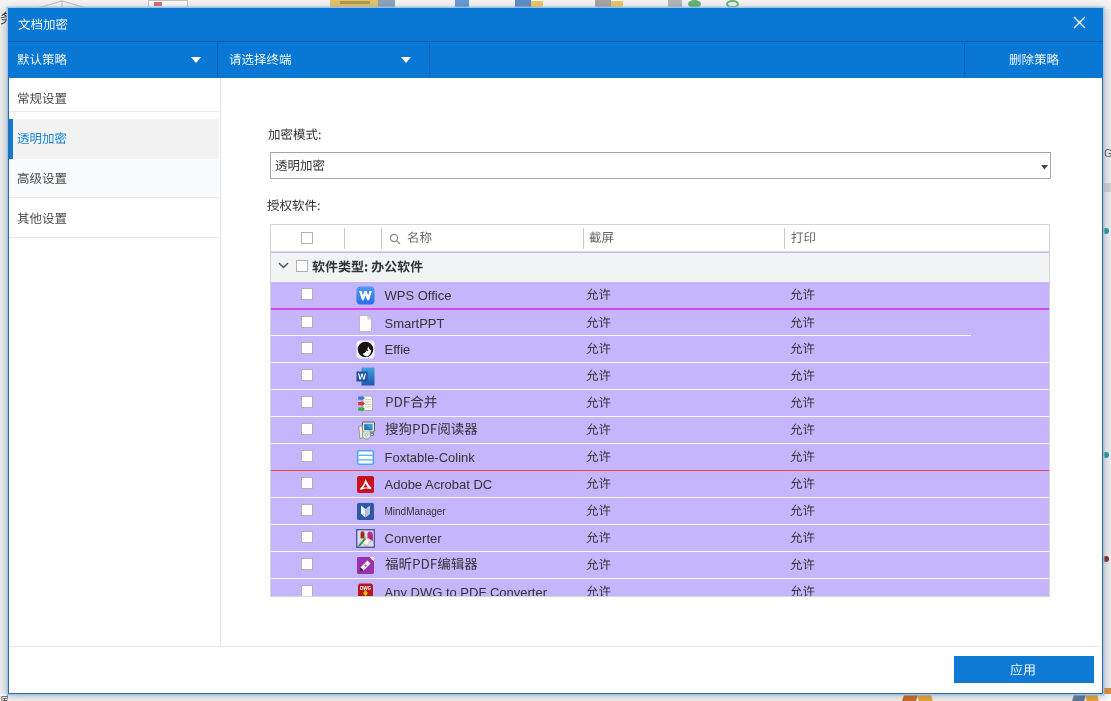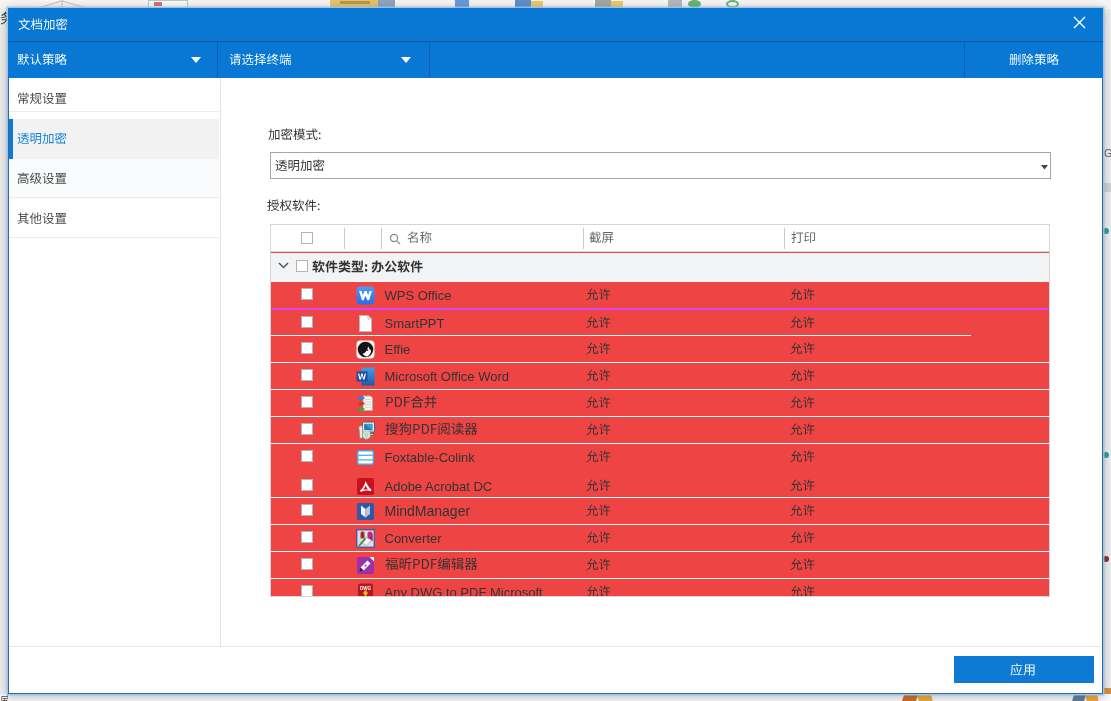--- a/index.html
+++ b/index.html
@@ -130,21 +130,21 @@
     </div>
   <svg class="abs" style="left:1031.5px;top:156px" width="7" height="4.5" viewBox="0 0 7 4.5">
       <path d="M0 0 H7 L3.5 4.5 Z" fill="#444"></path>
     </svg>
   <div style="position:absolute;left:258px;top:190.4px;">
       <svg xmlns="http://www.w3.org/2000/svg" width="53.5" height="15.0" viewBox="0 -11.00 53.5 15.0" style="display:block">
         <path d="M10.8625 -10.425C9.425 -10.025 6.737500000000001 -9.75 4.5375000000000005 -9.625C4.6375 -9.425 4.75 -9.1125 4.775 -8.9C7.0 -9.012500000000001 9.75 -9.275 11.450000000000001 -9.7375ZM4.987500000000001 -8.4125C5.300000000000001 -7.8875 5.612500000000001 -7.175000000000001 5.7250000000000005 -6.7250000000000005L6.487500000000001 -7.0125C6.375 -7.4625 6.0375000000000005 -8.15 5.7125 -8.6625ZM7.425000000000001 -8.700000000000001C7.65 -8.125 7.862500000000001 -7.375 7.925000000000001 -6.9L8.725 -7.112500000000001C8.65 -7.575 8.425 -8.3125 8.175 -8.8625ZM4.4625 -6.6375V-4.625H5.3125V-5.8500000000000005H10.950000000000001V-4.6125H11.8125V-6.6375H10.2375C10.65 -7.2250000000000005 11.1125 -8.0375 11.512500000000001 -8.7375L10.625 -9.012500000000001C10.350000000000001 -8.3125 9.8 -7.2875000000000005 9.375 -6.675000000000001L9.475 -6.6375ZM9.887500000000001 -3.5875000000000004C9.450000000000001 -2.7375000000000003 8.825000000000001 -2.0375 8.05 -1.4875C7.3375 -2.0625 6.775 -2.7625 6.4 -3.5875000000000004ZM5.0875 -4.375V-3.5875000000000004H6.112500000000001L5.5625 -3.4250000000000003C5.987500000000001 -2.475 6.575 -1.6625 7.300000000000001 -1.0C6.300000000000001 -0.4375 5.15 -0.0625 3.95 0.15000000000000002C4.1125 0.35000000000000003 4.3125 0.7375 4.3875 0.9750000000000001C5.6875 0.6875 6.9375 0.23750000000000002 8.012500000000001 -0.42500000000000004C8.975 0.25 10.125 0.7250000000000001 11.475000000000001 1.0125C11.600000000000001 0.7625000000000001 11.8375 0.4 12.037500000000001 0.21250000000000002C10.787500000000001 -0.0125 9.6875 -0.41250000000000003 8.7875 -0.9750000000000001C9.787500000000001 -1.7750000000000001 10.5875 -2.8125 11.0625 -4.175L10.5 -4.425L10.3375 -4.375ZM2.0375 -10.4875V-7.9750000000000005H0.47500000000000003V-7.1000000000000005H2.0375V-4.45L0.35000000000000003 -3.9375L0.5875 -3.0375L2.0375 -3.5V-0.08750000000000001C2.0375 0.08750000000000001 1.9875 0.1375 1.8250000000000002 0.1375C1.675 0.15000000000000002 1.2000000000000002 0.15000000000000002 0.65 0.125C0.775 0.3875 0.8875000000000001 0.775 0.9125000000000001 1.0C1.7125000000000001 1.0125 2.2 0.9750000000000001 2.4875000000000003 0.8250000000000001C2.8000000000000003 0.6875 2.9250000000000003 0.42500000000000004 2.9250000000000003 -0.08750000000000001V-3.8000000000000003L4.3375 -4.2625L4.2 -5.125L2.9250000000000003 -4.7250000000000005V-7.1000000000000005H4.2625V-7.9750000000000005H2.9250000000000003V-10.4875Z M23.1625 -8.4375C22.762500000000003 -6.2625 22.012500000000003 -4.45 21.012500000000003 -3.0250000000000004C20.075 -4.4750000000000005 19.5 -6.2125 19.1 -8.4375ZM17.7875 -9.35V-8.4375H18.225C18.675 -5.862500000000001 19.3125 -3.8875 20.4125 -2.25C19.45 -1.125 18.3125 -0.30000000000000004 17.075 0.21250000000000002C17.2875 0.3875 17.5375 0.7625000000000001 17.6625 0.9875C18.9 0.41250000000000003 20.025 -0.4 20.9875 -1.4875C21.75 -0.55 22.7125 0.275 23.925 1.0625C24.0625 0.7875000000000001 24.35 0.47500000000000003 24.6 0.28750000000000003C23.3375 -0.4625 22.3625 -1.2875 21.5875 -2.2375000000000003C22.85 -3.95 23.762500000000003 -6.25 24.1875 -9.200000000000001L23.6 -9.387500000000001L23.4375 -9.35ZM15.15 -10.5V-7.8500000000000005H13.075V-6.9750000000000005H14.925C14.475 -5.237500000000001 13.6 -3.25 12.7375 -2.2C12.9125 -1.9625000000000001 13.1625 -1.55 13.2875 -1.2750000000000001C13.9875 -2.1750000000000003 14.6625 -3.7125000000000004 15.15 -5.2625V0.9875H16.075V-5.375C16.6125 -4.6875 17.325 -3.725 17.6125 -3.25L18.175 -4.0875C17.875 -4.45 16.475 -6.0625 16.075 -6.45V-6.9750000000000005H17.75V-7.8500000000000005H16.075V-10.5Z M32.3875 -10.512500000000001C32.125 -8.5625 31.625 -6.7250000000000005 30.7625 -5.550000000000001C30.975 -5.4375 31.375 -5.175000000000001 31.5375 -5.025C32.0375 -5.75 32.425 -6.675000000000001 32.7375 -7.7250000000000005H35.95C35.775 -6.8500000000000005 35.5625 -5.9125000000000005 35.3875 -5.300000000000001L36.1375 -5.075C36.425 -5.925000000000001 36.7375 -7.275 36.9875 -8.4375L36.3625 -8.6125L36.25 -8.5875H32.9625C33.1 -9.1625 33.2125 -9.762500000000001 33.3 -10.375ZM33.3 -6.5375000000000005V-5.9625C33.3 -4.2125 33.125 -1.6125 30.4375 0.375C30.675 0.5125000000000001 31.0 0.8125 31.15 1.0125C32.675 -0.1625 33.45 -1.5375 33.8375 -2.85C34.3625 -1.1375 35.1875 0.25 36.4375 0.9875C36.575 0.75 36.8625 0.4 37.075 0.225C35.5125 -0.6000000000000001 34.6125 -2.5625 34.175 -4.800000000000001C34.2 -5.2125 34.2125 -5.6000000000000005 34.2125 -5.95V-6.5375000000000005ZM26.175 -4.15C26.275 -4.25 26.675 -4.325 27.15 -4.325H28.475V-2.5125L25.4875 -2.1L25.7 -1.1500000000000001L28.475 -1.5875000000000001V0.9500000000000001H29.325V-1.7375L31.025 -2.0125L30.9875 -2.8875L29.325 -2.6375V-4.325H30.9V-5.175000000000001H29.325V-7.0375000000000005H28.475V-5.175000000000001H27.1C27.5125 -6.0375000000000005 27.925 -7.0625 28.2875 -8.125H30.975V-9.025H28.5875C28.7125 -9.4375 28.8375 -9.8625 28.95 -10.275L28.025 -10.475000000000001C27.925 -9.9875 27.8 -9.5 27.65 -9.025H25.625V-8.125H27.375C27.05 -7.125 26.7125 -6.300000000000001 26.55 -5.987500000000001C26.3125 -5.425000000000001 26.1125 -5.0375000000000005 25.875 -4.9750000000000005C25.975 -4.75 26.125 -4.3375 26.175 -4.15Z M41.4625 -4.2625V-3.35H45.05V1.0H45.9875V-3.35H49.4125V-4.2625H45.9875V-7.025H48.8625V-7.9375H45.9875V-10.350000000000001H45.05V-7.9375H43.375C43.5375 -8.5 43.675 -9.1 43.8 -9.6875L42.9 -9.875C42.6125 -8.2375 42.0875 -6.625 41.3625 -5.5875C41.5875 -5.4750000000000005 41.9875 -5.25 42.1625 -5.112500000000001C42.5 -5.6375 42.8125 -6.300000000000001 43.075 -7.025H45.05V-4.2625ZM40.85 -10.450000000000001C40.175 -8.5625 39.075 -6.6875 37.9 -5.4625C38.0625 -5.25 38.3375 -4.7625 38.4375 -4.5375000000000005C38.8375 -4.9625 39.2125 -5.4625 39.5875 -6.0V0.9750000000000001H40.4875V-7.4625C40.9625 -8.3375 41.3875 -9.262500000000001 41.7375 -10.1875Z M51.7375 -4.875C52.1875 -4.875 52.5625 -5.2250000000000005 52.5625 -5.75C52.5625 -6.2625 52.1875 -6.625 51.7375 -6.625C51.275 -6.625 50.9125 -6.2625 50.9125 -5.75C50.9125 -5.2250000000000005 51.275 -4.875 51.7375 -4.875ZM51.7375 0.1625C52.1875 0.1625 52.5625 -0.1875 52.5625 -0.7000000000000001C52.5625 -1.225 52.1875 -1.5750000000000002 51.7375 -1.5750000000000002C51.275 -1.5750000000000002 50.9125 -1.225 50.9125 -0.7000000000000001C50.9125 -0.1875 51.275 0.1625 51.7375 0.1625Z" fill="#333333"></path>
       </svg>
     </div>
 
-  <div class="abs" style="left:260.5px;top:214.5px;width:780px;height:373px;border:1px solid #d5d5d5;background:#ef4444;overflow:hidden">
+  <div class="abs" style="left:260.5px;top:214.5px;width:780px;height:373px;border:1px solid #d5d5d5;background:#c4b5fd;overflow:hidden">
 
     <div style="position:absolute;left:0;top:0;width:778px;height:27px;background:#fff;border-bottom:1px solid #d9d9d9"></div>
     <div style="position:absolute;left:30.5px;top:7px;width:12px;height:12px;border:1px solid #b2b2b2"></div>
     <div style="position:absolute;left:73.5px;top:3px;width:1px;height:21px;background:#c9c9c9"></div>
     <div style="position:absolute;left:110px;top:3px;width:1px;height:21px;background:#c9c9c9"></div>
     <div style="position:absolute;left:312px;top:3px;width:1px;height:21px;background:#c9c9c9"></div>
     <div style="position:absolute;left:513.5px;top:3px;width:1px;height:21px;background:#c9c9c9"></div>
     <svg style="position:absolute;left:118px;top:8px" width="12" height="12" viewBox="0 0 12 12">
         <circle cx="5" cy="5" r="3.6" fill="none" stroke="#8a8a8a" stroke-width="1.2"></circle>
         <line x1="7.8" y1="7.8" x2="11" y2="11" stroke="#8a8a8a" stroke-width="1.2"></line>
@@ -252,21 +252,20 @@
               <linearGradient id="wd" x1="0" y1="0" x2="0" y2="1">
                 <stop offset="0" stop-color="#41a0dc"></stop>
                 <stop offset="1" stop-color="#2057b0"></stop>
               </linearGradient>
             </defs>
             <rect x="5.5" y="0.5" width="13" height="18" fill="url(#wd)"></rect>
             <rect x="0.5" y="4.5" width="11" height="10" fill="#1e50a2"></rect>
             <path d="M2 6.5 L3.3 6.5 L4.3 11 L5.4 6.5 L6.6 6.5 L7.7 11 L8.7 6.5 L10 6.5 L8.5 12.5 L7.1 12.5 L6 8.3 L4.9 12.5 L3.5 12.5 Z" fill="#fff"></path>
           </svg>
         </div>
-        <div style="position:absolute;left:114px;top:0;height:27px;display:flex;align-items:center;font-family:'Liberation Sans',sans-serif;font-size:13px;color:#333">Microsoft Office Word</div>
         <div style="position:absolute;left:315.5px;top:6.2px">
           <svg xmlns="http://www.w3.org/2000/svg" width="25.0" height="15.0" viewBox="0 -11.00 25.0 15.0" style="display:block">
             <path d="M1.85 -4.800000000000001C2.1375 -4.9125000000000005 2.5125 -4.9750000000000005 4.2625 -5.125C4.1000000000000005 -2.275 3.575 -0.6125 0.41250000000000003 0.25C0.625 0.4375 0.875 0.8 0.9875 1.05C4.4125000000000005 0.025 5.0375000000000005 -1.9375 5.2250000000000005 -5.2125L7.125 -5.362500000000001V-0.675C7.125 0.45 7.4625 0.7625000000000001 8.6125 0.7625000000000001C8.8625 0.7625000000000001 10.287500000000001 0.7625000000000001 10.55 0.7625000000000001C11.700000000000001 0.7625000000000001 11.950000000000001 0.1625 12.075000000000001 -2.0625C11.8125 -2.1375 11.4 -2.3000000000000003 11.175 -2.475C11.1125 -0.48750000000000004 11.037500000000001 -0.1375 10.475000000000001 -0.1375C10.15 -0.1375 8.9625 -0.1375 8.7125 -0.1375C8.175 -0.1375 8.0875 -0.225 8.0875 -0.675V-5.4375L9.662500000000001 -5.5625C9.950000000000001 -5.1625000000000005 10.200000000000001 -4.7875000000000005 10.387500000000001 -4.4875L11.225000000000001 -5.050000000000001C10.55 -6.050000000000001 9.200000000000001 -7.7250000000000005 8.1875 -8.9625L7.425000000000001 -8.4875C7.9375 -7.8500000000000005 8.525 -7.1000000000000005 9.0625 -6.375L3.125 -5.9625C4.2250000000000005 -7.15 5.362500000000001 -8.65 6.3125 -10.2375L5.3125 -10.5875C4.375 -8.8375 2.9625000000000004 -7.050000000000001 2.5375 -6.5875C2.1125000000000003 -6.112500000000001 1.8125 -5.800000000000001 1.5250000000000001 -5.737500000000001C1.6375000000000002 -5.4750000000000005 1.7875 -5.0 1.85 -4.800000000000001Z M14.0 -9.575000000000001C14.6625 -8.9875 15.5 -8.15 15.9 -7.612500000000001L16.525 -8.275C16.1375 -8.7875 15.275 -9.5875 14.6 -10.137500000000001ZM16.95 -4.5375000000000005V-3.6375H20.35V0.9875H21.3V-3.6375H24.5V-4.5375000000000005H21.3V-7.575H24.0375V-8.475H19.0625C19.25 -9.075000000000001 19.4 -9.7125 19.525 -10.3625L18.6 -10.5C18.2875 -8.7875 17.725 -7.15 16.8875 -6.1000000000000005C17.125 -6.0 17.5625 -5.800000000000001 17.75 -5.675000000000001C18.125 -6.1875 18.4625 -6.8375 18.75 -7.575H20.35V-4.5375000000000005ZM15.0875 0.625C15.2625 0.4 15.575 0.1625 17.5875 -1.2375C17.5125 -1.425 17.3875 -1.7750000000000001 17.325 -2.0125L15.9625 -1.1125V-6.6000000000000005H13.05V-5.7H15.05V-1.1625C15.05 -0.65 14.7875 -0.36250000000000004 14.5875 -0.23750000000000002C14.75 -0.037500000000000006 15.0125 0.4 15.0875 0.625Z" fill="#333333"></path>
           </svg>
         </div>
         <div style="position:absolute;left:519.5px;top:6.2px">
           <svg xmlns="http://www.w3.org/2000/svg" width="25.0" height="15.0" viewBox="0 -11.00 25.0 15.0" style="display:block">
             <path d="M1.85 -4.800000000000001C2.1375 -4.9125000000000005 2.5125 -4.9750000000000005 4.2625 -5.125C4.1000000000000005 -2.275 3.575 -0.6125 0.41250000000000003 0.25C0.625 0.4375 0.875 0.8 0.9875 1.05C4.4125000000000005 0.025 5.0375000000000005 -1.9375 5.2250000000000005 -5.2125L7.125 -5.362500000000001V-0.675C7.125 0.45 7.4625 0.7625000000000001 8.6125 0.7625000000000001C8.8625 0.7625000000000001 10.287500000000001 0.7625000000000001 10.55 0.7625000000000001C11.700000000000001 0.7625000000000001 11.950000000000001 0.1625 12.075000000000001 -2.0625C11.8125 -2.1375 11.4 -2.3000000000000003 11.175 -2.475C11.1125 -0.48750000000000004 11.037500000000001 -0.1375 10.475000000000001 -0.1375C10.15 -0.1375 8.9625 -0.1375 8.7125 -0.1375C8.175 -0.1375 8.0875 -0.225 8.0875 -0.675V-5.4375L9.662500000000001 -5.5625C9.950000000000001 -5.1625000000000005 10.200000000000001 -4.7875000000000005 10.387500000000001 -4.4875L11.225000000000001 -5.050000000000001C10.55 -6.050000000000001 9.200000000000001 -7.7250000000000005 8.1875 -8.9625L7.425000000000001 -8.4875C7.9375 -7.8500000000000005 8.525 -7.1000000000000005 9.0625 -6.375L3.125 -5.9625C4.2250000000000005 -7.15 5.362500000000001 -8.65 6.3125 -10.2375L5.3125 -10.5875C4.375 -8.8375 2.9625000000000004 -7.050000000000001 2.5375 -6.5875C2.1125000000000003 -6.112500000000001 1.8125 -5.800000000000001 1.5250000000000001 -5.737500000000001C1.6375000000000002 -5.4750000000000005 1.7875 -5.0 1.85 -4.800000000000001Z M14.0 -9.575000000000001C14.6625 -8.9875 15.5 -8.15 15.9 -7.612500000000001L16.525 -8.275C16.1375 -8.7875 15.275 -9.5875 14.6 -10.137500000000001ZM16.95 -4.5375000000000005V-3.6375H20.35V0.9875H21.3V-3.6375H24.5V-4.5375000000000005H21.3V-7.575H24.0375V-8.475H19.0625C19.25 -9.075000000000001 19.4 -9.7125 19.525 -10.3625L18.6 -10.5C18.2875 -8.7875 17.725 -7.15 16.8875 -6.1000000000000005C17.125 -6.0 17.5625 -5.800000000000001 17.75 -5.675000000000001C18.125 -6.1875 18.4625 -6.8375 18.75 -7.575H20.35V-4.5375000000000005ZM15.0875 0.625C15.2625 0.4 15.575 0.1625 17.5875 -1.2375C17.5125 -1.425 17.3875 -1.7750000000000001 17.325 -2.0125L15.9625 -1.1125V-6.6000000000000005H13.05V-5.7H15.05V-1.1625C15.05 -0.65 14.7875 -0.36250000000000004 14.5875 -0.23750000000000002C14.75 -0.037500000000000006 15.0125 0.4 15.0875 0.625Z" fill="#333333"></path>
           </svg>
         </div>
@@ -348,21 +347,21 @@
           <svg xmlns="http://www.w3.org/2000/svg" width="25.0" height="15.0" viewBox="0 -11.00 25.0 15.0" style="display:block">
             <path d="M1.85 -4.800000000000001C2.1375 -4.9125000000000005 2.5125 -4.9750000000000005 4.2625 -5.125C4.1000000000000005 -2.275 3.575 -0.6125 0.41250000000000003 0.25C0.625 0.4375 0.875 0.8 0.9875 1.05C4.4125000000000005 0.025 5.0375000000000005 -1.9375 5.2250000000000005 -5.2125L7.125 -5.362500000000001V-0.675C7.125 0.45 7.4625 0.7625000000000001 8.6125 0.7625000000000001C8.8625 0.7625000000000001 10.287500000000001 0.7625000000000001 10.55 0.7625000000000001C11.700000000000001 0.7625000000000001 11.950000000000001 0.1625 12.075000000000001 -2.0625C11.8125 -2.1375 11.4 -2.3000000000000003 11.175 -2.475C11.1125 -0.48750000000000004 11.037500000000001 -0.1375 10.475000000000001 -0.1375C10.15 -0.1375 8.9625 -0.1375 8.7125 -0.1375C8.175 -0.1375 8.0875 -0.225 8.0875 -0.675V-5.4375L9.662500000000001 -5.5625C9.950000000000001 -5.1625000000000005 10.200000000000001 -4.7875000000000005 10.387500000000001 -4.4875L11.225000000000001 -5.050000000000001C10.55 -6.050000000000001 9.200000000000001 -7.7250000000000005 8.1875 -8.9625L7.425000000000001 -8.4875C7.9375 -7.8500000000000005 8.525 -7.1000000000000005 9.0625 -6.375L3.125 -5.9625C4.2250000000000005 -7.15 5.362500000000001 -8.65 6.3125 -10.2375L5.3125 -10.5875C4.375 -8.8375 2.9625000000000004 -7.050000000000001 2.5375 -6.5875C2.1125000000000003 -6.112500000000001 1.8125 -5.800000000000001 1.5250000000000001 -5.737500000000001C1.6375000000000002 -5.4750000000000005 1.7875 -5.0 1.85 -4.800000000000001Z M14.0 -9.575000000000001C14.6625 -8.9875 15.5 -8.15 15.9 -7.612500000000001L16.525 -8.275C16.1375 -8.7875 15.275 -9.5875 14.6 -10.137500000000001ZM16.95 -4.5375000000000005V-3.6375H20.35V0.9875H21.3V-3.6375H24.5V-4.5375000000000005H21.3V-7.575H24.0375V-8.475H19.0625C19.25 -9.075000000000001 19.4 -9.7125 19.525 -10.3625L18.6 -10.5C18.2875 -8.7875 17.725 -7.15 16.8875 -6.1000000000000005C17.125 -6.0 17.5625 -5.800000000000001 17.75 -5.675000000000001C18.125 -6.1875 18.4625 -6.8375 18.75 -7.575H20.35V-4.5375000000000005ZM15.0875 0.625C15.2625 0.4 15.575 0.1625 17.5875 -1.2375C17.5125 -1.425 17.3875 -1.7750000000000001 17.325 -2.0125L15.9625 -1.1125V-6.6000000000000005H13.05V-5.7H15.05V-1.1625C15.05 -0.65 14.7875 -0.36250000000000004 14.5875 -0.23750000000000002C14.75 -0.037500000000000006 15.0125 0.4 15.0875 0.625Z" fill="#333333"></path>
           </svg>
         </div>
         <div style="position:absolute;left:519.5px;top:6.2px">
           <svg xmlns="http://www.w3.org/2000/svg" width="25.0" height="15.0" viewBox="0 -11.00 25.0 15.0" style="display:block">
             <path d="M1.85 -4.800000000000001C2.1375 -4.9125000000000005 2.5125 -4.9750000000000005 4.2625 -5.125C4.1000000000000005 -2.275 3.575 -0.6125 0.41250000000000003 0.25C0.625 0.4375 0.875 0.8 0.9875 1.05C4.4125000000000005 0.025 5.0375000000000005 -1.9375 5.2250000000000005 -5.2125L7.125 -5.362500000000001V-0.675C7.125 0.45 7.4625 0.7625000000000001 8.6125 0.7625000000000001C8.8625 0.7625000000000001 10.287500000000001 0.7625000000000001 10.55 0.7625000000000001C11.700000000000001 0.7625000000000001 11.950000000000001 0.1625 12.075000000000001 -2.0625C11.8125 -2.1375 11.4 -2.3000000000000003 11.175 -2.475C11.1125 -0.48750000000000004 11.037500000000001 -0.1375 10.475000000000001 -0.1375C10.15 -0.1375 8.9625 -0.1375 8.7125 -0.1375C8.175 -0.1375 8.0875 -0.225 8.0875 -0.675V-5.4375L9.662500000000001 -5.5625C9.950000000000001 -5.1625000000000005 10.200000000000001 -4.7875000000000005 10.387500000000001 -4.4875L11.225000000000001 -5.050000000000001C10.55 -6.050000000000001 9.200000000000001 -7.7250000000000005 8.1875 -8.9625L7.425000000000001 -8.4875C7.9375 -7.8500000000000005 8.525 -7.1000000000000005 9.0625 -6.375L3.125 -5.9625C4.2250000000000005 -7.15 5.362500000000001 -8.65 6.3125 -10.2375L5.3125 -10.5875C4.375 -8.8375 2.9625000000000004 -7.050000000000001 2.5375 -6.5875C2.1125000000000003 -6.112500000000001 1.8125 -5.800000000000001 1.5250000000000001 -5.737500000000001C1.6375000000000002 -5.4750000000000005 1.7875 -5.0 1.85 -4.800000000000001Z M14.0 -9.575000000000001C14.6625 -8.9875 15.5 -8.15 15.9 -7.612500000000001L16.525 -8.275C16.1375 -8.7875 15.275 -9.5875 14.6 -10.137500000000001ZM16.95 -4.5375000000000005V-3.6375H20.35V0.9875H21.3V-3.6375H24.5V-4.5375000000000005H21.3V-7.575H24.0375V-8.475H19.0625C19.25 -9.075000000000001 19.4 -9.7125 19.525 -10.3625L18.6 -10.5C18.2875 -8.7875 17.725 -7.15 16.8875 -6.1000000000000005C17.125 -6.0 17.5625 -5.800000000000001 17.75 -5.675000000000001C18.125 -6.1875 18.4625 -6.8375 18.75 -7.575H20.35V-4.5375000000000005ZM15.0875 0.625C15.2625 0.4 15.575 0.1625 17.5875 -1.2375C17.5125 -1.425 17.3875 -1.7750000000000001 17.325 -2.0125L15.9625 -1.1125V-6.6000000000000005H13.05V-5.7H15.05V-1.1625C15.05 -0.65 14.7875 -0.36250000000000004 14.5875 -0.23750000000000002C14.75 -0.037500000000000006 15.0125 0.4 15.0875 0.625Z" fill="#333333"></path>
           </svg>
         </div>
       </div>
-<div style="position:absolute;left:0;top:245px;width:778px;height:27px;border-top:3px solid #ef4444">
+<div style="position:absolute;left:0;top:245px;width:778px;height:27px;border-top:1px solid #ef4444">
         <div style="position:absolute;left:30.5px;top:6.5px;width:12px;height:12px;border:1px solid #b2b2b2;background:#fff"></div>
         <div style="position:absolute;left:85px;top:4px;width:19px;height:19px">
           <svg width="19" height="19" viewBox="0 0 19 19" xmlns="http://www.w3.org/2000/svg" style="display:block">
             <rect x="1" y="1" width="17" height="17" rx="2" fill="#c8111c"></rect>
             <path d="M9.5 4 C10.6 6.5 12.6 10.5 15.5 12.8 L14.8 14.2 C13.4 13.6 11.6 13.4 9.8 13.6 C8 13.8 6.2 14.4 4.8 15 L4 13.6 C6.8 11.4 8.6 8 9.5 4 Z M9.6 8.5 C9 10.2 8.2 11.6 7.2 12.8 C8.8 12.4 10.6 12.3 12 12.5 C10.9 11.3 10.1 9.9 9.6 8.5 Z" fill="#fff" fill-rule="evenodd"></path>
           </svg>
         </div>
         <div style="position:absolute;left:114px;top:0;height:27px;display:flex;align-items:center;font-family:'Liberation Sans',sans-serif;font-size:13px;color:#333">Adobe Acrobat DC</div>
         <div style="position:absolute;left:315.5px;top:6.2px">
           <svg xmlns="http://www.w3.org/2000/svg" width="25.0" height="15.0" viewBox="0 -11.00 25.0 15.0" style="display:block">
@@ -377,21 +376,21 @@
       </div>
 <div style="position:absolute;left:0;top:272px;width:778px;height:27px;border-top:1px solid #f7f7f7">
         <div style="position:absolute;left:30.5px;top:6.5px;width:12px;height:12px;border:1px solid #b2b2b2;background:#fff"></div>
         <div style="position:absolute;left:85px;top:4px;width:19px;height:19px">
           <svg width="19" height="19" viewBox="0 0 19 19" xmlns="http://www.w3.org/2000/svg" style="display:block">
             <rect x="1" y="1" width="17" height="17" rx="1.5" fill="#2d5aa8"></rect>
             <path d="M5 3.5 L9.5 7 L9.5 15.5 L5 12 Z" fill="#f2f4f8"></path>
             <path d="M9.5 7 L14 3.5 L14 12 L9.5 15.5 Z" fill="#b8c4dc"></path>
           </svg>
         </div>
-        <div style="position:absolute;left:114px;top:0;height:27px;display:flex;align-items:center;font-family:'Liberation Sans',sans-serif;font-size:14px;color:#333">MindManager</div>
+        <div style="position:absolute;left:114px;top:0;height:27px;display:flex;align-items:center;font-family:'Liberation Sans',sans-serif;font-size:10px;color:#333">MindManager</div>
         <div style="position:absolute;left:315.5px;top:6.2px">
           <svg xmlns="http://www.w3.org/2000/svg" width="25.0" height="15.0" viewBox="0 -11.00 25.0 15.0" style="display:block">
             <path d="M1.85 -4.800000000000001C2.1375 -4.9125000000000005 2.5125 -4.9750000000000005 4.2625 -5.125C4.1000000000000005 -2.275 3.575 -0.6125 0.41250000000000003 0.25C0.625 0.4375 0.875 0.8 0.9875 1.05C4.4125000000000005 0.025 5.0375000000000005 -1.9375 5.2250000000000005 -5.2125L7.125 -5.362500000000001V-0.675C7.125 0.45 7.4625 0.7625000000000001 8.6125 0.7625000000000001C8.8625 0.7625000000000001 10.287500000000001 0.7625000000000001 10.55 0.7625000000000001C11.700000000000001 0.7625000000000001 11.950000000000001 0.1625 12.075000000000001 -2.0625C11.8125 -2.1375 11.4 -2.3000000000000003 11.175 -2.475C11.1125 -0.48750000000000004 11.037500000000001 -0.1375 10.475000000000001 -0.1375C10.15 -0.1375 8.9625 -0.1375 8.7125 -0.1375C8.175 -0.1375 8.0875 -0.225 8.0875 -0.675V-5.4375L9.662500000000001 -5.5625C9.950000000000001 -5.1625000000000005 10.200000000000001 -4.7875000000000005 10.387500000000001 -4.4875L11.225000000000001 -5.050000000000001C10.55 -6.050000000000001 9.200000000000001 -7.7250000000000005 8.1875 -8.9625L7.425000000000001 -8.4875C7.9375 -7.8500000000000005 8.525 -7.1000000000000005 9.0625 -6.375L3.125 -5.9625C4.2250000000000005 -7.15 5.362500000000001 -8.65 6.3125 -10.2375L5.3125 -10.5875C4.375 -8.8375 2.9625000000000004 -7.050000000000001 2.5375 -6.5875C2.1125000000000003 -6.112500000000001 1.8125 -5.800000000000001 1.5250000000000001 -5.737500000000001C1.6375000000000002 -5.4750000000000005 1.7875 -5.0 1.85 -4.800000000000001Z M14.0 -9.575000000000001C14.6625 -8.9875 15.5 -8.15 15.9 -7.612500000000001L16.525 -8.275C16.1375 -8.7875 15.275 -9.5875 14.6 -10.137500000000001ZM16.95 -4.5375000000000005V-3.6375H20.35V0.9875H21.3V-3.6375H24.5V-4.5375000000000005H21.3V-7.575H24.0375V-8.475H19.0625C19.25 -9.075000000000001 19.4 -9.7125 19.525 -10.3625L18.6 -10.5C18.2875 -8.7875 17.725 -7.15 16.8875 -6.1000000000000005C17.125 -6.0 17.5625 -5.800000000000001 17.75 -5.675000000000001C18.125 -6.1875 18.4625 -6.8375 18.75 -7.575H20.35V-4.5375000000000005ZM15.0875 0.625C15.2625 0.4 15.575 0.1625 17.5875 -1.2375C17.5125 -1.425 17.3875 -1.7750000000000001 17.325 -2.0125L15.9625 -1.1125V-6.6000000000000005H13.05V-5.7H15.05V-1.1625C15.05 -0.65 14.7875 -0.36250000000000004 14.5875 -0.23750000000000002C14.75 -0.037500000000000006 15.0125 0.4 15.0875 0.625Z" fill="#333333"></path>
           </svg>
         </div>
         <div style="position:absolute;left:519.5px;top:6.2px">
           <svg xmlns="http://www.w3.org/2000/svg" width="25.0" height="15.0" viewBox="0 -11.00 25.0 15.0" style="display:block">
             <path d="M1.85 -4.800000000000001C2.1375 -4.9125000000000005 2.5125 -4.9750000000000005 4.2625 -5.125C4.1000000000000005 -2.275 3.575 -0.6125 0.41250000000000003 0.25C0.625 0.4375 0.875 0.8 0.9875 1.05C4.4125000000000005 0.025 5.0375000000000005 -1.9375 5.2250000000000005 -5.2125L7.125 -5.362500000000001V-0.675C7.125 0.45 7.4625 0.7625000000000001 8.6125 0.7625000000000001C8.8625 0.7625000000000001 10.287500000000001 0.7625000000000001 10.55 0.7625000000000001C11.700000000000001 0.7625000000000001 11.950000000000001 0.1625 12.075000000000001 -2.0625C11.8125 -2.1375 11.4 -2.3000000000000003 11.175 -2.475C11.1125 -0.48750000000000004 11.037500000000001 -0.1375 10.475000000000001 -0.1375C10.15 -0.1375 8.9625 -0.1375 8.7125 -0.1375C8.175 -0.1375 8.0875 -0.225 8.0875 -0.675V-5.4375L9.662500000000001 -5.5625C9.950000000000001 -5.1625000000000005 10.200000000000001 -4.7875000000000005 10.387500000000001 -4.4875L11.225000000000001 -5.050000000000001C10.55 -6.050000000000001 9.200000000000001 -7.7250000000000005 8.1875 -8.9625L7.425000000000001 -8.4875C7.9375 -7.8500000000000005 8.525 -7.1000000000000005 9.0625 -6.375L3.125 -5.9625C4.2250000000000005 -7.15 5.362500000000001 -8.65 6.3125 -10.2375L5.3125 -10.5875C4.375 -8.8375 2.9625000000000004 -7.050000000000001 2.5375 -6.5875C2.1125000000000003 -6.112500000000001 1.8125 -5.800000000000001 1.5250000000000001 -5.737500000000001C1.6375000000000002 -5.4750000000000005 1.7875 -5.0 1.85 -4.800000000000001Z M14.0 -9.575000000000001C14.6625 -8.9875 15.5 -8.15 15.9 -7.612500000000001L16.525 -8.275C16.1375 -8.7875 15.275 -9.5875 14.6 -10.137500000000001ZM16.95 -4.5375000000000005V-3.6375H20.35V0.9875H21.3V-3.6375H24.5V-4.5375000000000005H21.3V-7.575H24.0375V-8.475H19.0625C19.25 -9.075000000000001 19.4 -9.7125 19.525 -10.3625L18.6 -10.5C18.2875 -8.7875 17.725 -7.15 16.8875 -6.1000000000000005C17.125 -6.0 17.5625 -5.800000000000001 17.75 -5.675000000000001C18.125 -6.1875 18.4625 -6.8375 18.75 -7.575H20.35V-4.5375000000000005ZM15.0875 0.625C15.2625 0.4 15.575 0.1625 17.5875 -1.2375C17.5125 -1.425 17.3875 -1.7750000000000001 17.325 -2.0125L15.9625 -1.1125V-6.6000000000000005H13.05V-5.7H15.05V-1.1625C15.05 -0.65 14.7875 -0.36250000000000004 14.5875 -0.23750000000000002C14.75 -0.037500000000000006 15.0125 0.4 15.0875 0.625Z" fill="#333333"></path>
           </svg>
         </div>
@@ -452,21 +451,21 @@
 <div style="position:absolute;left:0;top:353px;width:778px;height:27px;border-top:1px solid #f7f7f7">
         <div style="position:absolute;left:30.5px;top:6.5px;width:12px;height:12px;border:1px solid #b2b2b2;background:#fff"></div>
         <div style="position:absolute;left:85px;top:4px;width:19px;height:19px">
           <svg width="19" height="19" viewBox="0 0 19 19" xmlns="http://www.w3.org/2000/svg" style="display:block">
             <rect x="2" y="0.5" width="15" height="18" rx="2.5" fill="#b3191c"></rect>
             <text x="9.5" y="6.8" font-family="Liberation Sans" font-size="4.6" font-weight="bold" fill="#fff" text-anchor="middle">DWG</text>
             <path d="M9.5 13.5 L6.8 9.5 L8.3 9.5 L8.3 7.5 L10.7 7.5 L10.7 9.5 L12.2 9.5 Z" fill="#f5c518"></path>
             <rect x="5" y="15" width="9" height="2" fill="#f5c518"></rect>
           </svg>
         </div>
-        <div style="position:absolute;left:114px;top:0;height:27px;display:flex;align-items:center;font-family:'Liberation Sans',sans-serif;font-size:13px;color:#333">Any DWG to PDF Microsoft</div>
+        <div style="position:absolute;left:114px;top:0;height:27px;display:flex;align-items:center;font-family:'Liberation Sans',sans-serif;font-size:13px;color:#333">Any DWG to PDF Converter</div>
         <div style="position:absolute;left:315.5px;top:6.2px">
           <svg xmlns="http://www.w3.org/2000/svg" width="25.0" height="15.0" viewBox="0 -11.00 25.0 15.0" style="display:block">
             <path d="M1.85 -4.800000000000001C2.1375 -4.9125000000000005 2.5125 -4.9750000000000005 4.2625 -5.125C4.1000000000000005 -2.275 3.575 -0.6125 0.41250000000000003 0.25C0.625 0.4375 0.875 0.8 0.9875 1.05C4.4125000000000005 0.025 5.0375000000000005 -1.9375 5.2250000000000005 -5.2125L7.125 -5.362500000000001V-0.675C7.125 0.45 7.4625 0.7625000000000001 8.6125 0.7625000000000001C8.8625 0.7625000000000001 10.287500000000001 0.7625000000000001 10.55 0.7625000000000001C11.700000000000001 0.7625000000000001 11.950000000000001 0.1625 12.075000000000001 -2.0625C11.8125 -2.1375 11.4 -2.3000000000000003 11.175 -2.475C11.1125 -0.48750000000000004 11.037500000000001 -0.1375 10.475000000000001 -0.1375C10.15 -0.1375 8.9625 -0.1375 8.7125 -0.1375C8.175 -0.1375 8.0875 -0.225 8.0875 -0.675V-5.4375L9.662500000000001 -5.5625C9.950000000000001 -5.1625000000000005 10.200000000000001 -4.7875000000000005 10.387500000000001 -4.4875L11.225000000000001 -5.050000000000001C10.55 -6.050000000000001 9.200000000000001 -7.7250000000000005 8.1875 -8.9625L7.425000000000001 -8.4875C7.9375 -7.8500000000000005 8.525 -7.1000000000000005 9.0625 -6.375L3.125 -5.9625C4.2250000000000005 -7.15 5.362500000000001 -8.65 6.3125 -10.2375L5.3125 -10.5875C4.375 -8.8375 2.9625000000000004 -7.050000000000001 2.5375 -6.5875C2.1125000000000003 -6.112500000000001 1.8125 -5.800000000000001 1.5250000000000001 -5.737500000000001C1.6375000000000002 -5.4750000000000005 1.7875 -5.0 1.85 -4.800000000000001Z M14.0 -9.575000000000001C14.6625 -8.9875 15.5 -8.15 15.9 -7.612500000000001L16.525 -8.275C16.1375 -8.7875 15.275 -9.5875 14.6 -10.137500000000001ZM16.95 -4.5375000000000005V-3.6375H20.35V0.9875H21.3V-3.6375H24.5V-4.5375000000000005H21.3V-7.575H24.0375V-8.475H19.0625C19.25 -9.075000000000001 19.4 -9.7125 19.525 -10.3625L18.6 -10.5C18.2875 -8.7875 17.725 -7.15 16.8875 -6.1000000000000005C17.125 -6.0 17.5625 -5.800000000000001 17.75 -5.675000000000001C18.125 -6.1875 18.4625 -6.8375 18.75 -7.575H20.35V-4.5375000000000005ZM15.0875 0.625C15.2625 0.4 15.575 0.1625 17.5875 -1.2375C17.5125 -1.425 17.3875 -1.7750000000000001 17.325 -2.0125L15.9625 -1.1125V-6.6000000000000005H13.05V-5.7H15.05V-1.1625C15.05 -0.65 14.7875 -0.36250000000000004 14.5875 -0.23750000000000002C14.75 -0.037500000000000006 15.0125 0.4 15.0875 0.625Z" fill="#333333"></path>
           </svg>
         </div>
         <div style="position:absolute;left:519.5px;top:6.2px">
           <svg xmlns="http://www.w3.org/2000/svg" width="25.0" height="15.0" viewBox="0 -11.00 25.0 15.0" style="display:block">
             <path d="M1.85 -4.800000000000001C2.1375 -4.9125000000000005 2.5125 -4.9750000000000005 4.2625 -5.125C4.1000000000000005 -2.275 3.575 -0.6125 0.41250000000000003 0.25C0.625 0.4375 0.875 0.8 0.9875 1.05C4.4125000000000005 0.025 5.0375000000000005 -1.9375 5.2250000000000005 -5.2125L7.125 -5.362500000000001V-0.675C7.125 0.45 7.4625 0.7625000000000001 8.6125 0.7625000000000001C8.8625 0.7625000000000001 10.287500000000001 0.7625000000000001 10.55 0.7625000000000001C11.700000000000001 0.7625000000000001 11.950000000000001 0.1625 12.075000000000001 -2.0625C11.8125 -2.1375 11.4 -2.3000000000000003 11.175 -2.475C11.1125 -0.48750000000000004 11.037500000000001 -0.1375 10.475000000000001 -0.1375C10.15 -0.1375 8.9625 -0.1375 8.7125 -0.1375C8.175 -0.1375 8.0875 -0.225 8.0875 -0.675V-5.4375L9.662500000000001 -5.5625C9.950000000000001 -5.1625000000000005 10.200000000000001 -4.7875000000000005 10.387500000000001 -4.4875L11.225000000000001 -5.050000000000001C10.55 -6.050000000000001 9.200000000000001 -7.7250000000000005 8.1875 -8.9625L7.425000000000001 -8.4875C7.9375 -7.8500000000000005 8.525 -7.1000000000000005 9.0625 -6.375L3.125 -5.9625C4.2250000000000005 -7.15 5.362500000000001 -8.65 6.3125 -10.2375L5.3125 -10.5875C4.375 -8.8375 2.9625000000000004 -7.050000000000001 2.5375 -6.5875C2.1125000000000003 -6.112500000000001 1.8125 -5.800000000000001 1.5250000000000001 -5.737500000000001C1.6375000000000002 -5.4750000000000005 1.7875 -5.0 1.85 -4.800000000000001Z M14.0 -9.575000000000001C14.6625 -8.9875 15.5 -8.15 15.9 -7.612500000000001L16.525 -8.275C16.1375 -8.7875 15.275 -9.5875 14.6 -10.137500000000001ZM16.95 -4.5375000000000005V-3.6375H20.35V0.9875H21.3V-3.6375H24.5V-4.5375000000000005H21.3V-7.575H24.0375V-8.475H19.0625C19.25 -9.075000000000001 19.4 -9.7125 19.525 -10.3625L18.6 -10.5C18.2875 -8.7875 17.725 -7.15 16.8875 -6.1000000000000005C17.125 -6.0 17.5625 -5.800000000000001 17.75 -5.675000000000001C18.125 -6.1875 18.4625 -6.8375 18.75 -7.575H20.35V-4.5375000000000005ZM15.0875 0.625C15.2625 0.4 15.575 0.1625 17.5875 -1.2375C17.5125 -1.425 17.3875 -1.7750000000000001 17.325 -2.0125L15.9625 -1.1125V-6.6000000000000005H13.05V-5.7H15.05V-1.1625C15.05 -0.65 14.7875 -0.36250000000000004 14.5875 -0.23750000000000002C14.75 -0.037500000000000006 15.0125 0.4 15.0875 0.625Z" fill="#333333"></path>
           </svg>
         </div>

